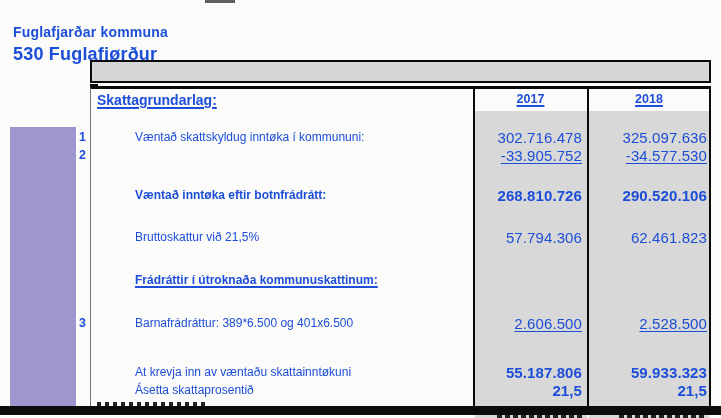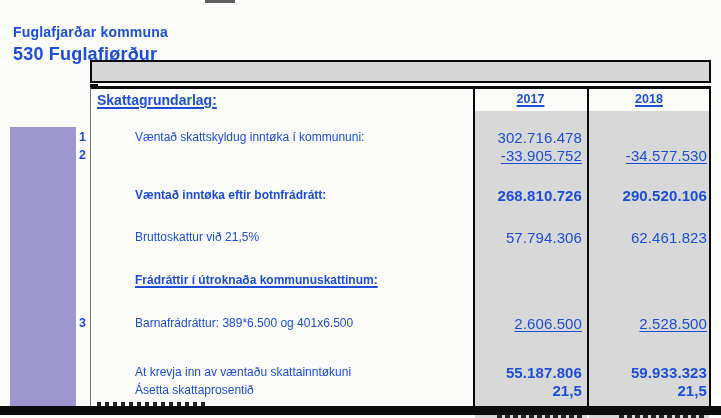--- a/index.html
+++ b/index.html
@@ -95,20 +95,21 @@
   <div class="vline vline2"></div>
 
   <div class="col-header-label">Skattagrundarlag:</div>
   <div class="year year1">2017</div>
   <div class="year year2">2018</div>
 
   <div class="row r0">
     <span class="rownum">1</span>
     <span class="rowlabel">Væntað skattskyldug inntøka í kommununi:</span>
     <span class="val v1">302.716.478</span>
+    <span class="val v2">325.097.636</span>
   </div>
 
   <div class="row r1 uval">
     <span class="rownum">2</span>
     <span class="val v1">-33.905.752</span>
     <span class="val v2">-34.577.530</span>
   </div>
 
   <div class="row r2 bold">
     <span class="rowlabel">Væntað inntøka eftir botnfrádrátt:</span>

